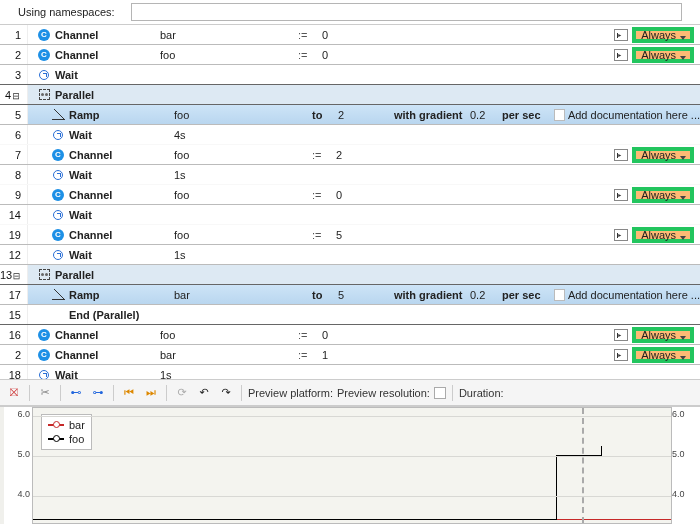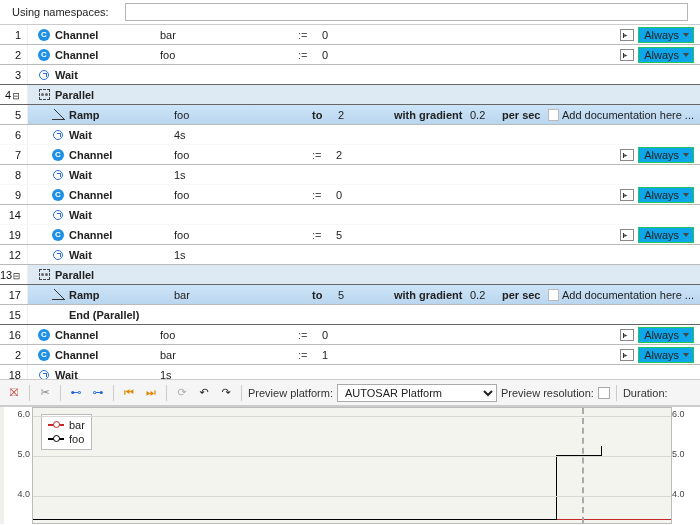--- a/index.html
+++ b/index.html
@@ -1,17 +1,17 @@
 <!DOCTYPE html>
 <html><head>
 <meta charset="utf-8">
 <style>
 *{box-sizing:border-box;margin:0;padding:0;font-family:"Segoe UI",Arial,sans-serif;font-size:11px;color:#222}
 body{background:#fff;width:700px;height:525px;overflow:hidden;position:relative}
-.ns-bar{display:flex;align-items:center;gap:16px;padding:3px 12px;border-bottom:1px solid #ccc}
+.ns-bar{display:flex;align-items:center;gap:16px;padding:3px 18px;border-bottom:1px solid #ccc}
 .ns-bar input{flex:1;height:18px;border:1px solid #b5b5b5;padding:0 4px}
 .grid{height:355px;overflow-y:hidden;overflow-x:hidden;border-bottom:1px solid #ccc}
 .row{display:flex;align-items:center;height:20px;border-bottom:1px solid #f8f8f8}
 .row.sep-dark{border-bottom:1.5px solid #666}
 .row.sep-light{border-bottom:1px solid #bbb}
 .row.sel{background:linear-gradient(#cde4f7,#b9d6ef)}
 .row.head{background:#dde9f3;border-bottom:1.5px solid #666}
 .gut{width:28px;text-align:right;padding-right:6px;color:#111;height:100%;display:flex;align-items:center;justify-content:flex-end;background:#fff;border-right:1px solid #eee}
 .exp{width:10px;text-align:center;color:#333}
 .exp.minus::before{content:"⊟";font-size:9px}
@@ -32,23 +32,23 @@
 .c-to{width:26px;font-weight:600}
 .c-tov{width:56px}
 .c-wg{width:76px;font-weight:600}
 .c-gv{width:32px}
 .c-rate{width:46px;font-weight:600}
 .sp{flex:1}
 .trig{display:flex;align-items:center;gap:4px;margin-right:6px}
 .trig-ic{width:14px;height:12px;border:1px solid #888;position:relative;background:#fff}
 .trig-ic::before{content:"";position:absolute;left:2px;top:3px;height:5px;border-left:1px solid #333}
 .trig-ic::after{content:"▸";position:absolute;left:3px;top:1px;font-size:6px;color:#333}
-.dd{border:1px solid #22c55e;background:#0ea5e9;padding:1px 14px 1px 5px;position:relative;min-width:52px;height:16px;display:flex;align-items:center}
+.dd{border:4px solid #22c55e;background:#fdba74;padding:1px 14px 1px 5px;position:relative;min-width:52px;height:16px;display:flex;align-items:center}
 .dd::after{content:"";position:absolute;right:4px;top:5px;border-left:3px solid transparent;border-right:3px solid transparent;border-top:4px solid #444}
-.doc{display:flex;align-items:flex-end;gap:3px;margin-right:6px;color:#aaa}
+.doc{display:flex;align-items:flex-end;gap:3px;color:#aaa}
 .doc-ic{width:11px;height:12px;border:1px solid #bbb;background:#fff}
 .tb{display:flex;align-items:center;gap:4px;padding:3px 5px;height:26px;background:#f5f5f5;border-bottom:1px solid #ccc}
 .tbtn{width:18px;height:18px;display:flex;align-items:center;justify-content:center;border:1px solid transparent}
 .tb .sep{width:1px;height:16px;background:#ccc;margin:0 2px}
 .tb label{color:#333}
 .tb select{height:18px;border:1px solid #aaa;background:#fff;padding:0 3px;min-width:160px}
 .tb .chk{width:12px;height:12px;border:1px solid #aaa;background:#fff}
 .chart{height:118px;background:#f0f0ec;position:relative;border-top:1px solid #ccc}
 .chart .axisL{position:absolute;left:4px;top:0;bottom:0;width:28px;background:#fff;color:#444}
 .chart .axisR{position:absolute;right:0;top:0;bottom:0;width:28px;background:#fff;color:#444;text-align:right;padding-right:3px}
@@ -318,21 +318,20 @@
   <div class="tbtn" style="color:#26d">⊶</div>
   <div class="sep"></div>
   <div class="tbtn" style="color:#d80">⏮</div>
   <div class="tbtn" style="color:#d80">⏭</div>
   <div class="sep"></div>
   <div class="tbtn" style="color:#aaa">⟳</div>
   <div class="tbtn">↶</div>
   <div class="tbtn">↷</div>
   <div class="sep"></div>
   <label>Preview platform:</label>
-  <select><option>AUTOSAR Platform</option></select>
   <label>Preview resolution:</label>
   <div class="chk"></div>
   <div class="sep"></div>
   <label>Duration:</label>
 </div>
 
 <div class="chart">
   <div class="axisL" id="axL">
       <div class="tick" style="top:2px">6.0</div>
       <div class="tick" style="top:42px">5.0</div>

